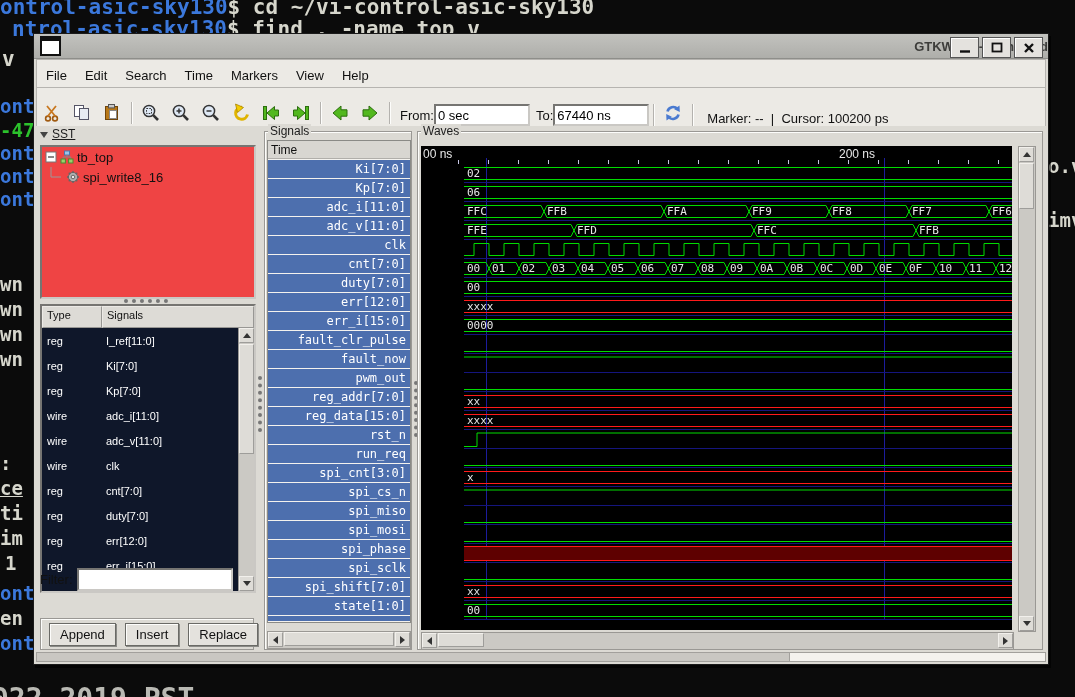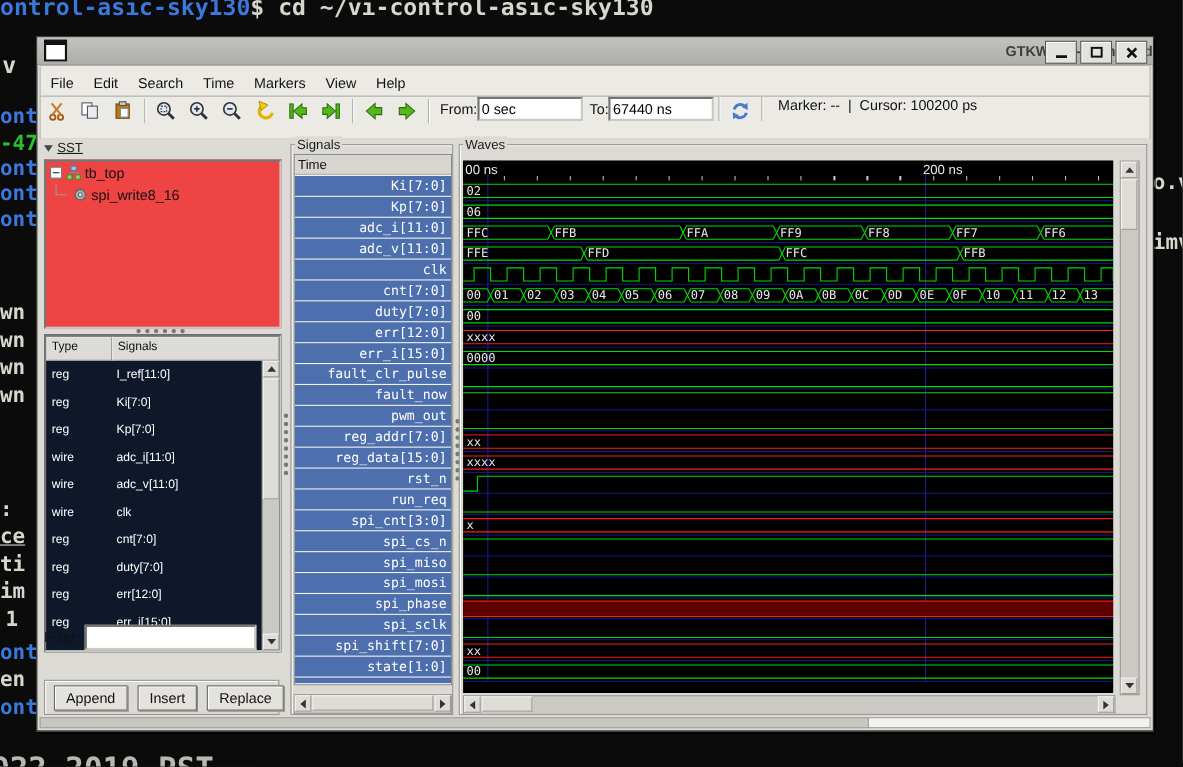--- a/index.html
+++ b/index.html
@@ -19,21 +19,21 @@
   .title-icon{width:17px;height:13px;background:#fff;border:2px solid #111;border-top-width:5px;margin-left:6px;}
   .title-text{position:absolute;left:0;right:0;text-align:right;font-weight:bold;font-size:13px;color:#3d3d3b;}
   .winbtns{position:absolute;right:5px;top:3px;display:flex;gap:3px;}
   .win-btn{width:27px;height:19px;background:#e4e2de;border:1px solid #555;box-shadow:inset 1px 1px 0 #fff;
            display:flex;align-items:center;justify-content:center;}
   
   .menubar{position:absolute;left:2px;top:25px;right:2px;height:27px;background:#eceae5;
            border:1px solid #b6b4b0;display:flex;align-items:flex-end;font-size:13px;color:#111;}
   .menu-item{padding:4px 9px;}
   .toolbar{position:absolute;left:2px;top:53px;right:2px;height:38px;background:#eceae5;border:1px solid #b6b4b0;
-           display:flex;align-items:flex-start;font-size:13px;color:#111;}
+           display:flex;align-items:flex-end;font-size:13px;color:#111;}
   .tb-icon{width:26px;height:26px;margin:0 2px;display:flex;align-items:center;justify-content:center;}
   .tb-sep{width:1px;height:22px;background:#b4b2ae;margin:0 4px;box-shadow:1px 0 0 #fdfdfb;}
   .tb-field{display:flex;align-items:center;margin-left:6px;}
   .tb-field input{width:88px;height:18px;border:2px inset #cac8c4;background:#fff;
                   font-family:"Liberation Sans",sans-serif;font-size:13px;padding:0 2px;}
   .marker-text{margin-left:10px;white-space:pre;}
   
   .content{position:absolute;left:2px;top:92px;right:2px;height:524px;background:#dcdad4;}
   .sst-pane{position:absolute;left:2px;top:0;width:220px;height:524px;}
   .sst-head{position:absolute;left:2px;top:1px;font-size:12px;color:#1c1c1c;}
@@ -87,37 +87,38 @@
   .hscroll{position:absolute;height:16px;background:#cbc9c4;border:1px solid #9a9894;}
   .sig-hscroll{left:3px;right:3px;bottom:1px;}
   
   .waves-pane{position:absolute;left:381px;top:0;width:626px;height:524px;}
   .wav-frame{position:absolute;left:0;top:5px;right:0;bottom:0;border:1px solid #9a9894;box-shadow:inset 1px 1px 0 #fdfdfb;}
   .wavebox{position:absolute;left:4px;top:20px;width:591px;height:484px;background:#000;overflow:hidden;}
   .timeline{position:relative;height:18px;background:#000;color:#e8e8e8;font-size:12px;}
   .timeline .tk{position:absolute;top:1px;white-space:pre;}
   .ticks{position:absolute;left:0;right:0;bottom:0;height:4px;
          background:repeating-linear-gradient(90deg,transparent 0 29px,#c8c8e8 29px 30px);background-position:8px 0;}
-  .wave-rows{position:relative;}
+  .wave-rows{position:relative;margin-left:43px;}
   .vgrid{position:absolute;top:-6px;bottom:0;width:1px;background:#1c1c9c;z-index:0;}
   .wave-row{position:relative;height:18px;border-bottom:1px solid #15157e;z-index:1;}
   .wave-row svg{display:block;}
   .wav-vscroll{position:absolute;right:7px;top:20px;width:16px;height:484px;background:#cbc9c4;border:1px solid #9a9894;}
   .wav-hscroll{left:4px;width:591px;bottom:0;}
   
   .statusbar{position:absolute;left:2px;right:2px;bottom:2px;height:10px;display:flex;}
   .status-l{flex:1;background:#c9c7c2;border:1px solid #a2a09c;}
   .status-r{width:255px;background:#f4f2ee;border:1px solid #a2a09c;border-left:none;}
 </style>
 </head>
 <body>
 
 <div class="screen">
 
   <div class="term-line" style="left:0;top:-5px;"><span class="t-blue">ontrol-asic-sky130</span><span class="t-white">$ cd ~/vi-control-asic-sky130</span></div>
+  <div class="term-line" style="left:12px;top:17px;"><span class="t-blue">ntrol-asic-sky130</span><span class="t-white">$ find . -name top_v</span></div>
   <div class="term-line t-white" style="left:2px;top:47px;">v</div>
   <div id="term-frags">
       <div class="term-frag t-blue" style="left: 0px; top: 95px;">ont</div>
       <div class="term-frag t-green" style="left: 0px; top: 119px;">-47</div>
       <div class="term-frag t-blue" style="left: 0px; top: 142px;">ont</div>
       <div class="term-frag t-blue" style="left: 0px; top: 165px;">ont</div>
       <div class="term-frag t-blue" style="left: 0px; top: 188px;">ont</div>
       <div class="term-frag t-white" style="left: 0px; top: 273px;">wn</div>
       <div class="term-frag t-white" style="left: 0px; top: 298px;">wn</div>
       <div class="term-frag t-white" style="left: 0px; top: 323px;">wn</div>

